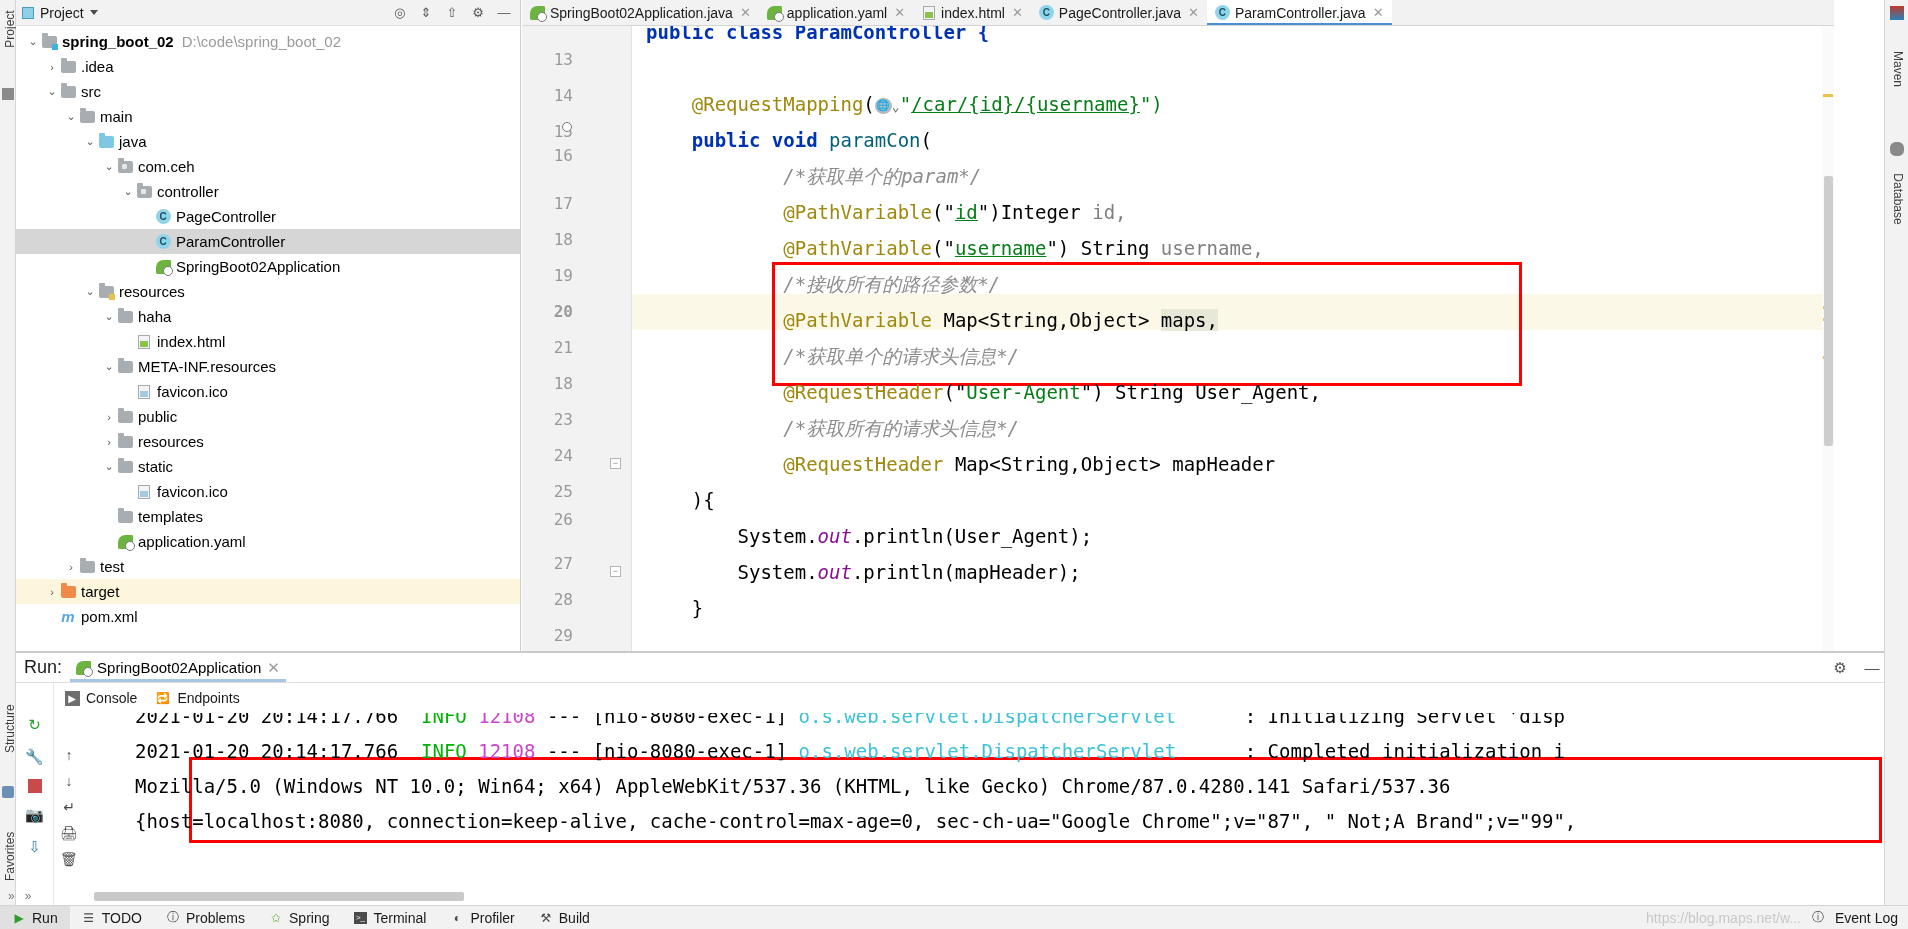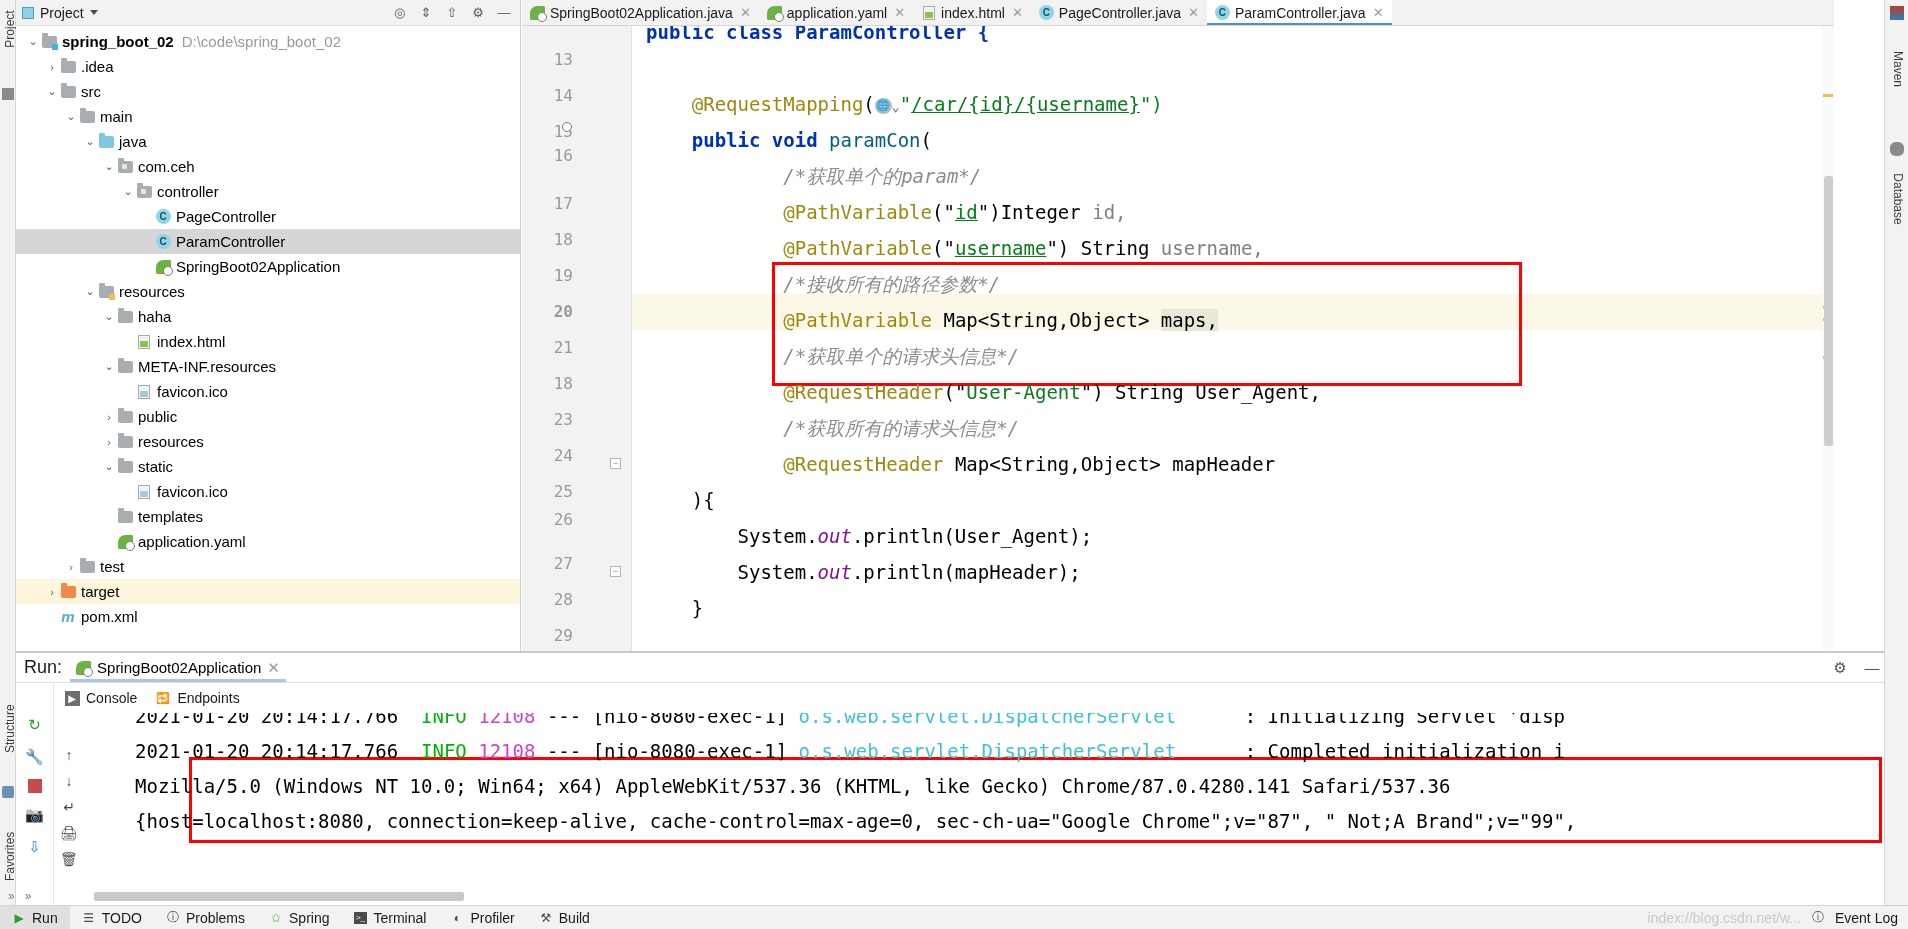--- a/index.html
+++ b/index.html
@@ -629,19 +629,19 @@
         </span>
         <span>Profiler</span>
       </div>
       <div class="sb-item">
         <span class="sb-ico">
           <span style="color:#4a4a4a;">⚒</span>
         </span>
         <span>Build</span>
       </div>
       <div class="sb-right">
-        <span class="watermark">index://blog.csdn.net/w...</span>
+        <span class="watermark">https://blog.maps.net/w...</span>
         <span class="sb-ico">ⓘ</span>
         <span>Event Log</span>
       </div>
     </div>
 
 </div>
 
 </body></html>

